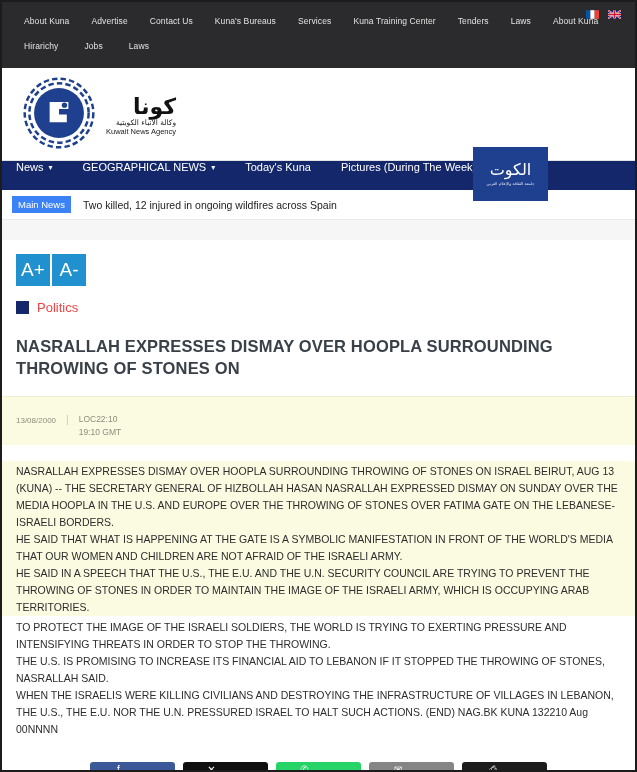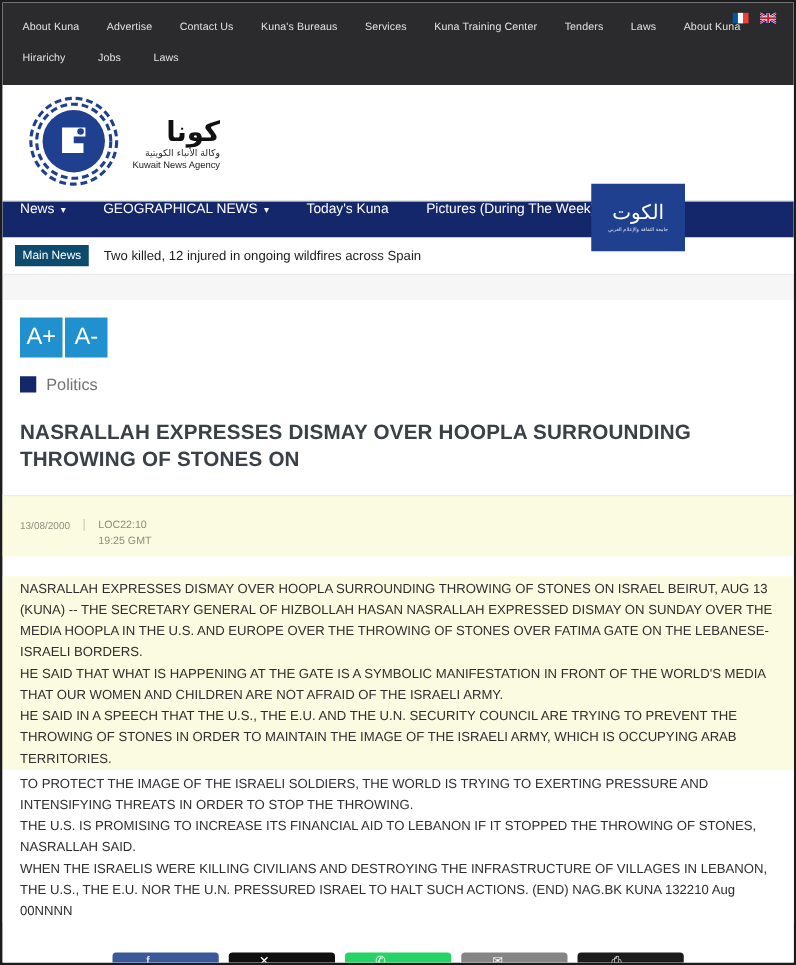--- a/index.html
+++ b/index.html
@@ -20,23 +20,22 @@
   .topbar {
     background: #2b2b2d;
     color: #e8e8e8;
     padding: 7px 0 9px 0;
     min-height: 62px;
     position: relative;
   }
   .topnav-row {
     display: flex;
     align-items: center;
-    padding: 0 0;
+    padding: 0 22px;
     height: 24px;
-    margin-left: 16px;
   }
   .topnav-row.second { height: 26px; }
   .topnav-item {
     font-size: 8.5px;
     color: #e2e2e2;
     white-space: nowrap;
     margin-right: 22px;
     letter-spacing: .1px;
     cursor: pointer;
   }
@@ -118,21 +117,21 @@
 
   
   .ticker {
     height: 30px;
     display: flex; align-items: center;
     padding: 0 10px;
     background: #ffffff;
     border-bottom: 1px solid #eaeaea;
   }
   .ticker-badge {
-    background: #0c4a6e;
+    background: #3b82f6;
     color: #ffffff;
     font-size: 9.5px;
     padding: 3px 6px;
     margin-right: 12px;
     white-space: nowrap;
   }
   .ticker-text { font-size: 10.5px; color: #1b1b1b; }
 
   
   .sheet { background: #f6f6f6; height: 20px; }
@@ -147,21 +146,21 @@
     color: #ffffff;
     font-size: 19px;
     display: flex; align-items: center; justify-content: center;
     cursor: pointer;
   }
   .category {
     display: flex; align-items: center; gap: 8px;
     margin: 14px 0 0 0;
   }
   .cat-square { width: 13px; height: 13px; background: #14276b; }
-  .cat-label { font-size: 13px; color: #737373; }
+  .cat-label { font-size: 13px; color: #ef4444; }
   .headline {
     font-size: 16.5px;
     color: #3a4048;
     line-height: 1.35;
     margin: 20px 0 14px 0;
     letter-spacing: .15px;
   }
   .meta-strip {
     background: #fbfbe2;
     padding: 16px 0 6px 14px;
@@ -309,21 +308,21 @@
       <span class="cat-label">Politics</span>
     </div>
 
     <h1 class="headline">NASRALLAH EXPRESSES DISMAY OVER HOOPLA SURROUNDING THROWING OF STONES ON</h1>
 
     <div class="meta-strip">
       <span class="meta-date">13/08/2000</span>
       <span class="meta-sep">|</span>
       <span class="meta-times">
         <span>LOC22:10</span><br>
-        <span>19:25 GMT</span>
+        <span>19:10 GMT</span>
       </span>
     </div>
 
     <div class="body-text body-top">
       <p class="para hl">NASRALLAH EXPRESSES DISMAY OVER HOOPLA SURROUNDING THROWING OF STONES ON ISRAEL BEIRUT, AUG 13 (KUNA) -- THE SECRETARY GENERAL OF HIZBOLLAH HASAN NASRALLAH EXPRESSED DISMAY ON SUNDAY OVER THE MEDIA HOOPLA IN THE U.S. AND EUROPE OVER THE THROWING OF STONES OVER FATIMA GATE ON THE LEBANESE-ISRAELI BORDERS.</p>
       <p class="para hl">HE SAID THAT WHAT IS HAPPENING AT THE GATE IS A SYMBOLIC MANIFESTATION IN FRONT OF THE WORLD'S MEDIA THAT OUR WOMEN AND CHILDREN ARE NOT AFRAID OF THE ISRAELI ARMY.</p>
       <p class="para hl">HE SAID IN A SPEECH THAT THE U.S., THE E.U. AND THE U.N. SECURITY COUNCIL ARE TRYING TO PREVENT THE THROWING OF STONES IN ORDER TO MAINTAIN THE IMAGE OF THE ISRAELI ARMY, WHICH IS OCCUPYING ARAB TERRITORIES.</p>
     </div>
     <div class="body-text body-rest">
       <p class="para">TO PROTECT THE IMAGE OF THE ISRAELI SOLDIERS, THE WORLD IS TRYING TO EXERTING PRESSURE AND INTENSIFYING THREATS IN ORDER TO STOP THE THROWING.</p>

